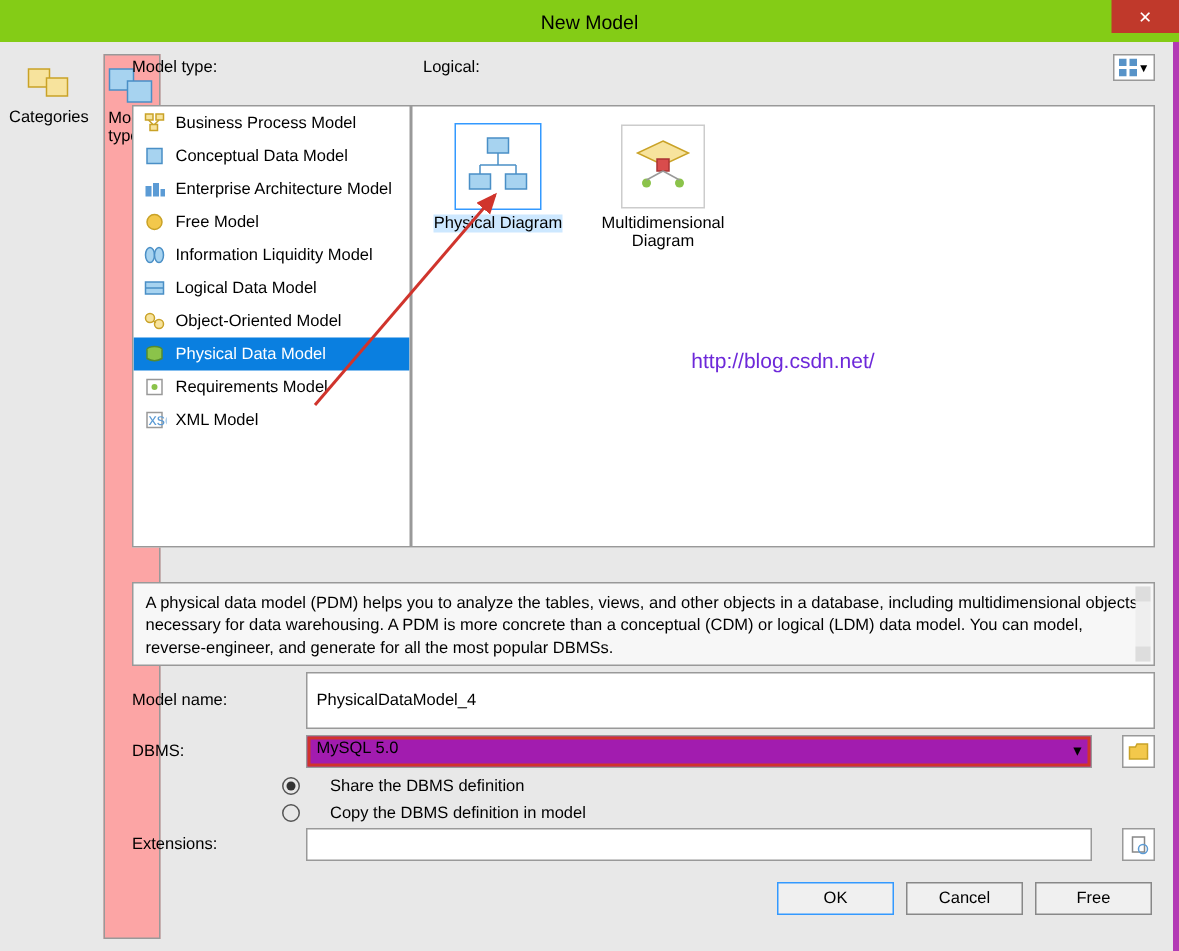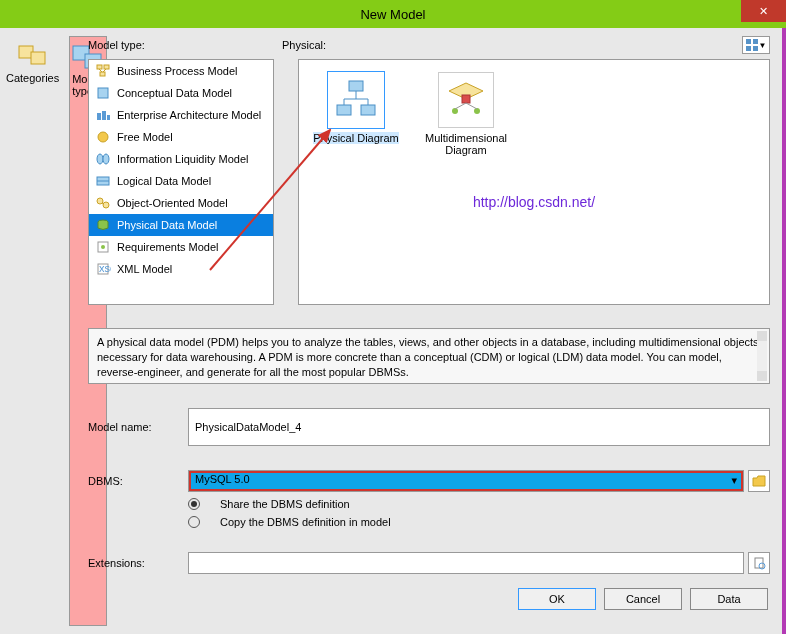--- a/index.html
+++ b/index.html
@@ -11,40 +11,40 @@
     .left-pane { width: 84px; padding: 8px 4px; display: flex; flex-direction: row; gap: 8px; }
     .category-btn { display: flex; flex-direction: column; align-items: center; gap: 4px; padding: 8px 2px; cursor: pointer; }
     .category-btn.selected { border: 1px solid #999; background: #fca5a5; }
     .cat-icon { width: 32px; height: 24px; }
     .cat-label { font-size: 11px; }
     .content-area { flex: 1; padding: 8px 12px 24px 4px; display: flex; flex-direction: column; border-right: 4px solid #b33ab5; }
     .headers-row { display: flex; gap: 8px; align-items: center; }
     .model-type-header { width: 186px; }
     .diagram-header { flex: 1; }
     .view-btn { width: 28px; height: 18px; border: 1px solid #999; background:#fff; display:flex; align-items:center; justify-content:center; gap:1px;}
-    .panels-row { display: flex; gap: 24px; margin-top: 5px; height: 320px; }
+    .panels-row { display: flex; gap: 0; margin-top: 16px; height: 320px; }
     .tree-panel, .diagram-panel { border: 1px solid #999; background: #fff; overflow: auto; }
     .tree-panel { width: 186px; }
     .diagram-panel { flex: 1; padding: 12px; display: flex; gap: 20px; align-items: flex-start; position: relative; }
     .tree-item { display: flex; align-items: center; gap: 6px; padding: 4px 6px; cursor: pointer; white-space: nowrap; }
     .tree-item.selected { background: #0a7fe0; color: #fff; }
     .tree-icon { width: 16px; height: 14px; flex-shrink: 0; }
     .diagram-item { display: flex; flex-direction: column; align-items: center; width: 90px; cursor: pointer; }
     .diagram-item.selected .diag-icon-box { border: 1px solid #fff; outline: 1px solid #3399ff; }
     .diag-icon-box { width: 56px; height: 56px; border: 1px solid #ccc; display: flex; align-items: center; justify-content: center; background:#fff;}
     .diag-label { text-align: center; margin-top: 4px; }
     .diagram-item.selected .diag-label { background:#cde8ff; }
     .desc-box { border: 1px solid #999; background: #f7f7f7; margin-top: 23px; padding: 6px 8px; height: 56px; font-size: 11px; line-height: 1.35; position: relative; }
     .scroll-handle { position:absolute; right:2px; top:2px; bottom:2px; width:10px; background:#eee;}
     .scroll-handle:before, .scroll-handle:after { content:''; position:absolute; left:0; right:0; height:10px; background:#ddd;}
     .scroll-handle:before{top:0} .scroll-handle:after{bottom:0}
-    .form-row { display: flex; align-items: center; margin-top: 24px; gap: 4px; }
+    .form-row { display: flex; align-items: center; margin-top: 4px; gap: 20px; }
     .form-label { width: 96px; }
     .text-input { flex: 1; height: 38px; padding: 2px 6px; border: 1px solid #999; background: #fff; }
-    .dbms-select { flex: 1; height: 22px; padding: 2px 6px; border: 1px solid #999; background: #0ea5e9; position: relative; }
+    .dbms-select { flex: 1; height: 22px; padding: 2px 6px; border: 1px solid #999; background: #a21caf; position: relative; }
     .dbms-highlight { position: absolute; inset:0; border: 2px solid #d0342c; pointer-events:none; }
     .radio-row { display: flex; align-items: flex-end; gap: 20px; margin-top: 6px; margin-left: 100px; }
     .radio { width: 12px; height: 12px; border: 1px solid #555; border-radius: 50%; display: inline-flex; align-items:center; justify-content:center; }
     .radio.checked:after { content:''; width:6px; height:6px; border-radius:50%; background:#333; }
     .btn-row { display: flex; justify-content: flex-end; gap: 8px; margin-top: 14px; padding-right: 2px;}
     .btn { width: 78px; height: 22px; border: 1px solid #888; background: #f0f0f0; display:flex; align-items:center; justify-content:center; cursor:pointer; }
     .btn.primary { border: 1px solid #3399ff; }
     .small-icon-btn { width: 22px; height: 22px; border: 1px solid #999; background: #fff; display:flex; align-items:center; justify-content:center; }
     .ext-input { flex:1; height:22px; border:1px solid #999; background:#fff; padding:2px 6px; }
     .watermark { position:absolute; left:50%; top:55%; transform:translateX(-50%); color:#6d28d9; font-size:14px; pointer-events:none;}
@@ -74,21 +74,21 @@
         <rect x="1" y="1" width="16" height="14" fill="#a7d3f0" stroke="#4a8fc6"></rect>
         <rect x="13" y="9" width="16" height="14" fill="#a7d3f0" stroke="#4a8fc6"></rect>
       </svg>
       <span class="cat-label">Model types</span>
     </div>
   </div>
 
   <div class="content-area">
     <div class="headers-row">
       <div class="model-type-header">Model type:</div>
-      <div class="diagram-header">Physical:</div>
+      <div class="diagram-header">Logical:</div>
       <div class="view-btn">
         <svg width="12" height="12" viewBox="0 0 12 12">
           <rect x="0" y="0" width="5" height="5" fill="#5793c8"></rect>
             <rect x="7" y="0" width="5" height="5" fill="#5793c8"></rect>
           <rect x="0" y="7" width="5" height="5" fill="#5793c8"></rect>
             <rect x="7" y="7" width="5" height="5" fill="#5793c8"></rect>
         </svg>
         <span style="font-size:8px;">▼</span>
       </div>
     </div>
@@ -246,21 +246,21 @@
     </div>
 
     <div class="btn-row">
       <div class="btn primary">
           <span>OK</span>
         </div>
       <div class="btn">
           <span>Cancel</span>
         </div>
       <div class="btn">
-          <span>Data</span>
+          <span>Free</span>
         </div>
     </div>
   </div>
 </div>
 
 <svg class="arrow" style="left:200px; top:120px;" width="160" height="160">
   <defs>
       <marker id="ah" markerWidth="8" markerHeight="8" refX="6" refY="3" orient="auto">
         <path d="M0,0 L7,3 L0,6 Z" fill="#d0342c"></path>
       </marker>

